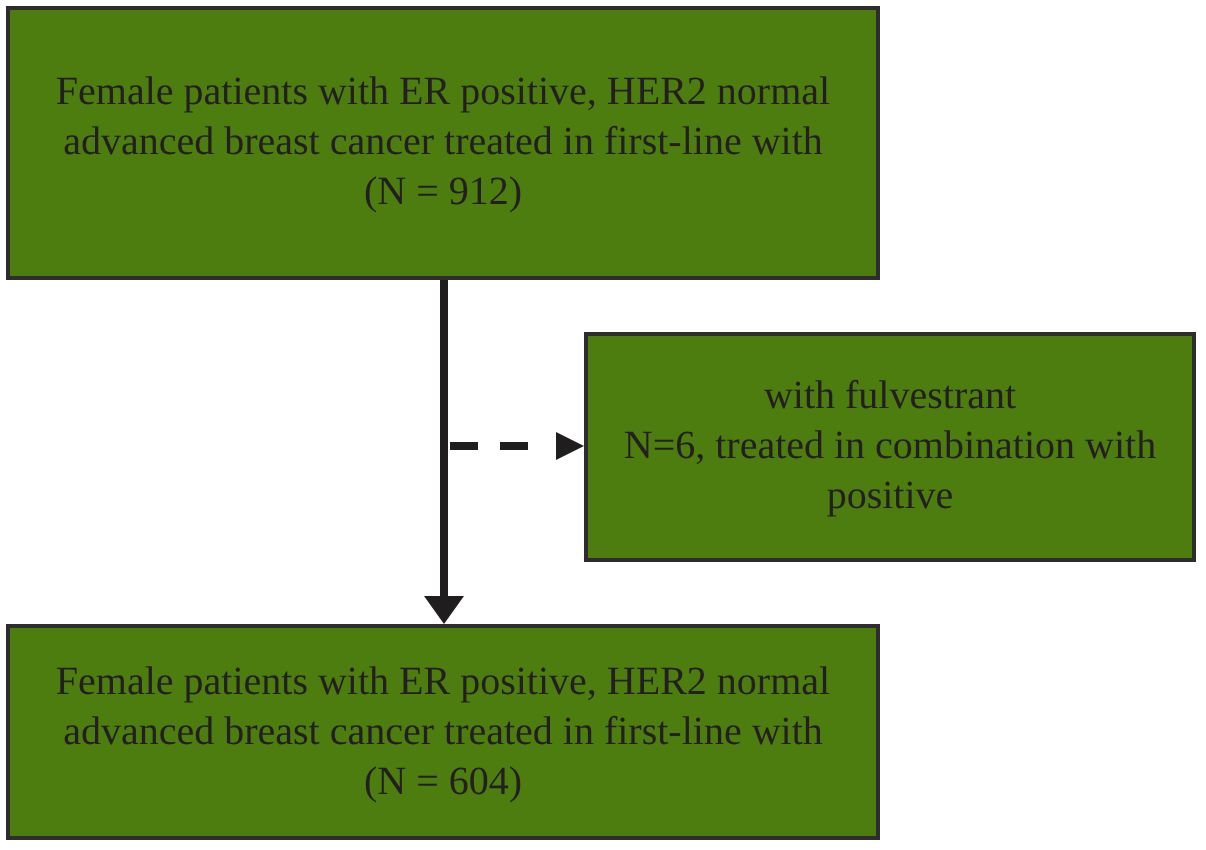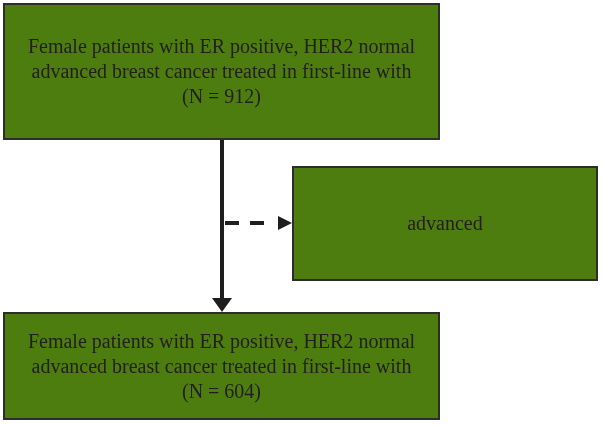--- a/index.html
+++ b/index.html
@@ -96,21 +96,23 @@
     <div class="line">(N = 912)</div>
   </div>
 
   <div class="v-line"></div>
   <div class="v-arrowhead"></div>
 
   <div class="dash-line"></div>
   <div class="dash-arrowhead"></div>
 
   <div class="fbox box-side">
-    <div class="line">advanced</div>
+    <div class="line">with fulvestrant</div>
+    <div class="line">N=6, treated in combination with</div>
+    <div class="line">positive</div>
   </div>
 
   <div class="fbox box-bottom">
     <div class="line">Female patients with ER positive, HER2 normal</div>
     <div class="line">advanced breast cancer treated in first-line with</div>
     <div class="line">(N = 604)</div>
   </div>
 
 </div>
 

